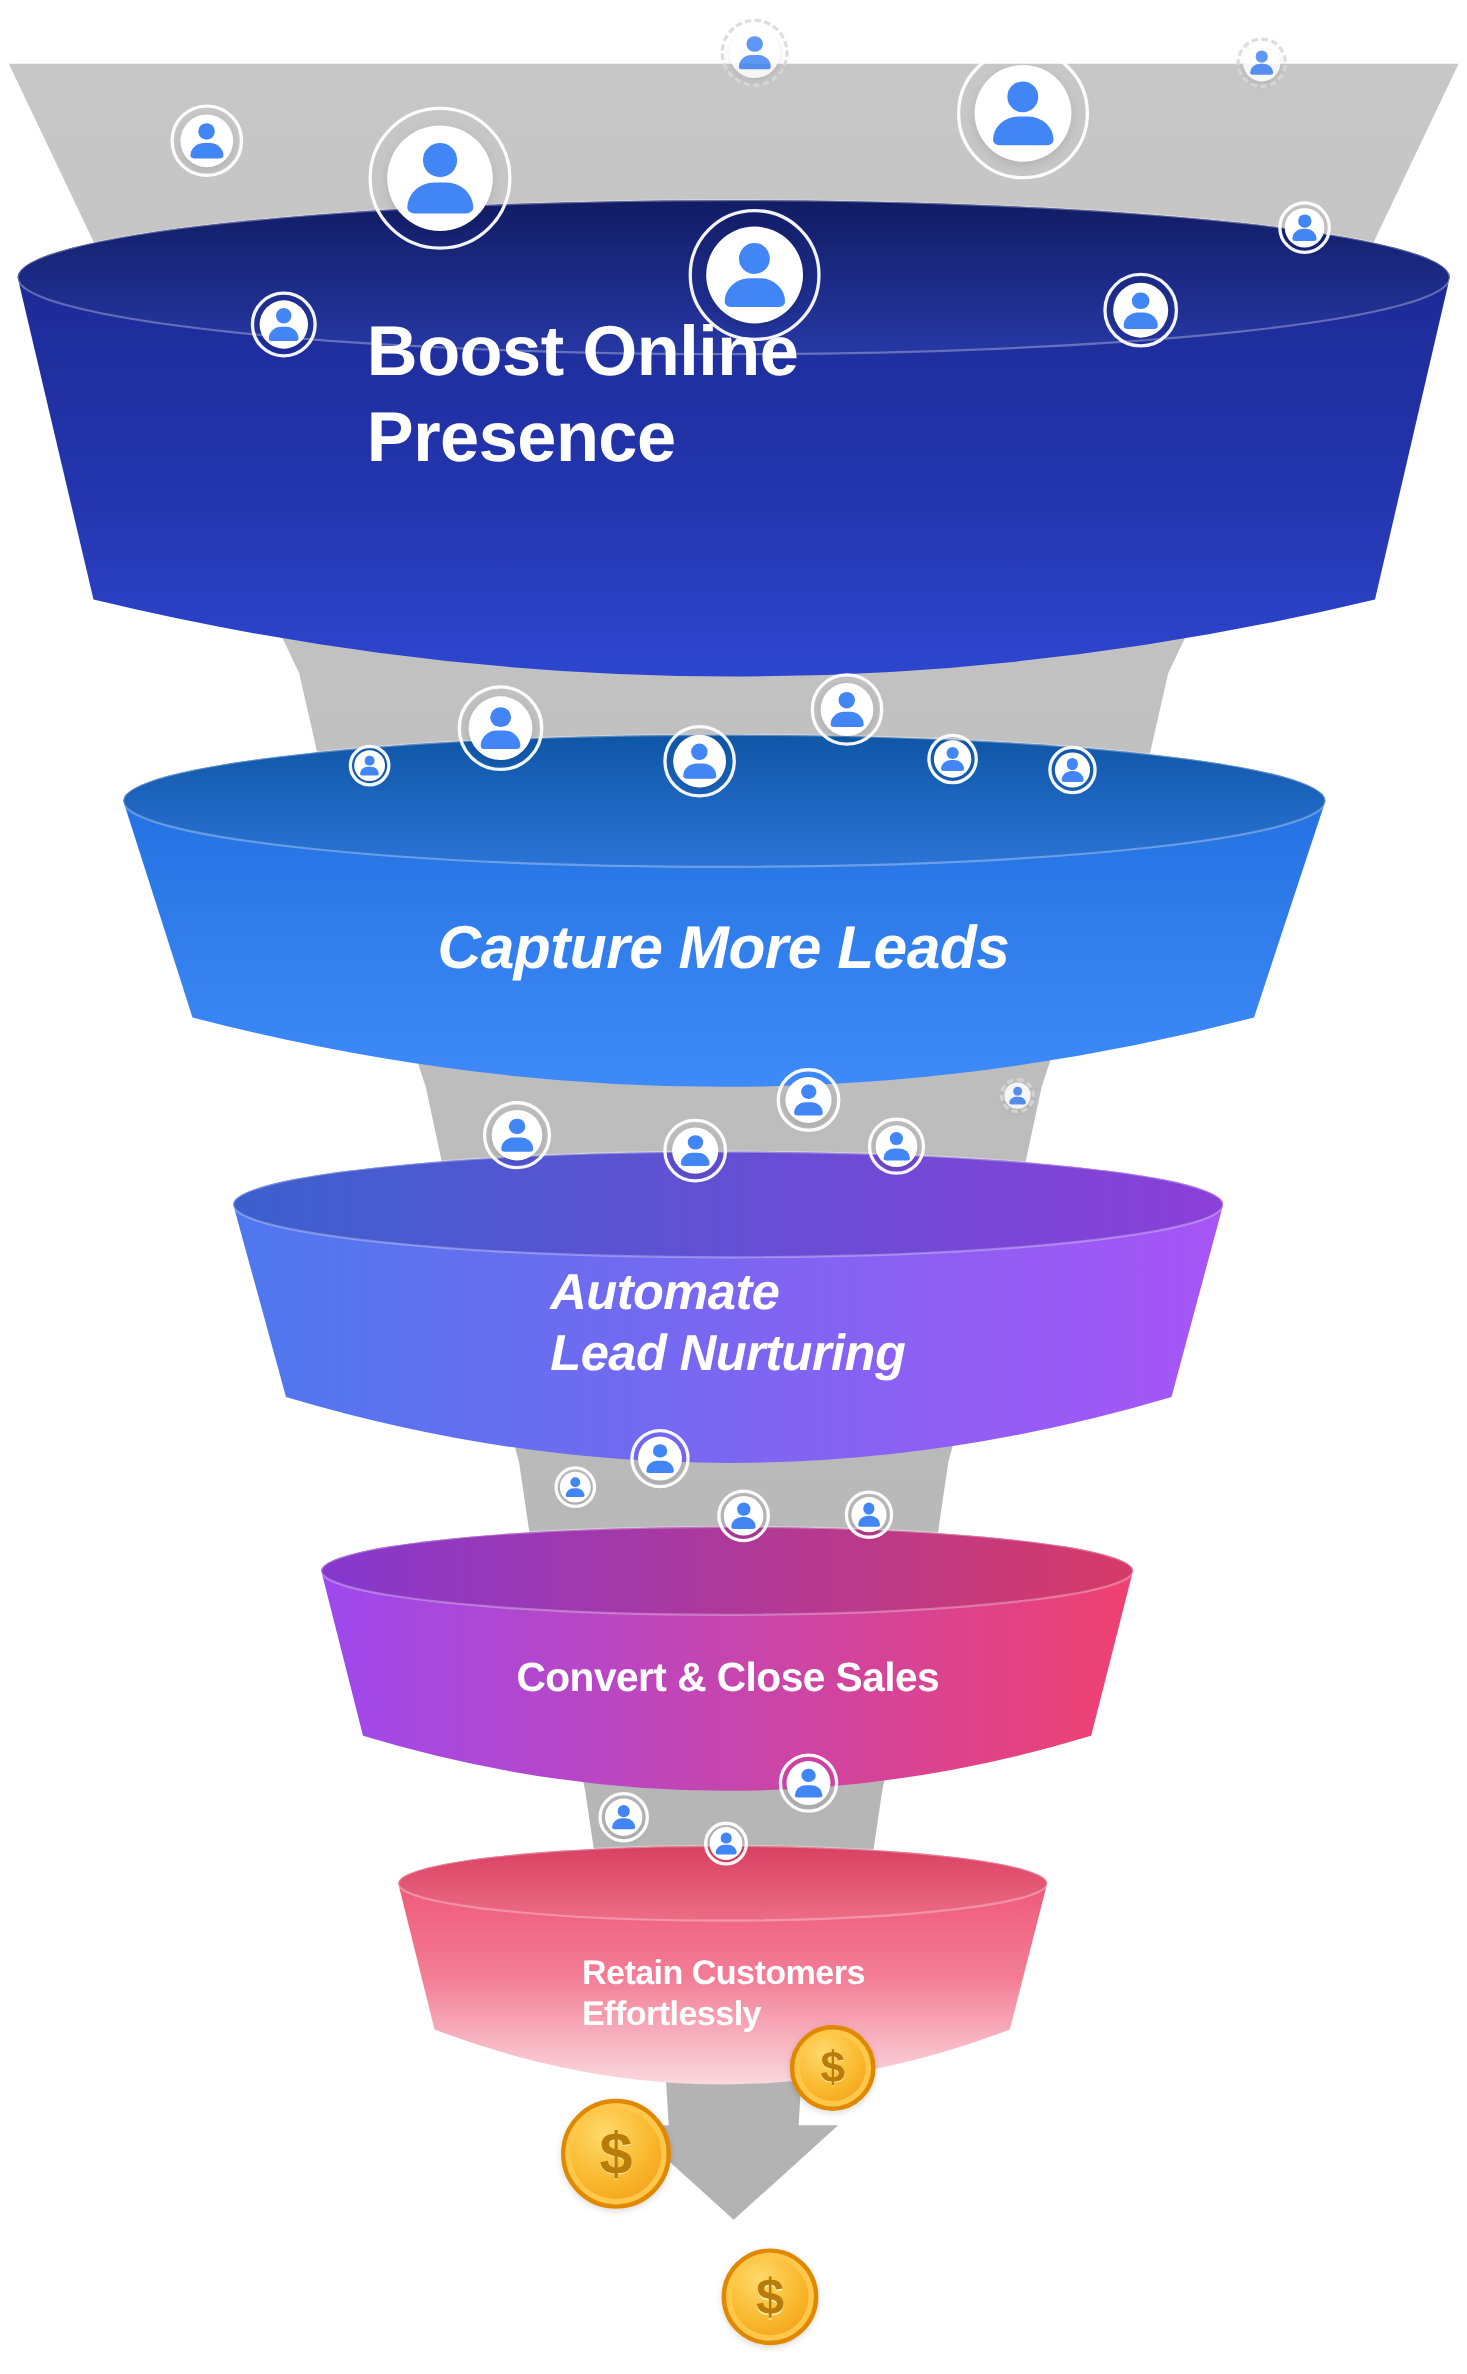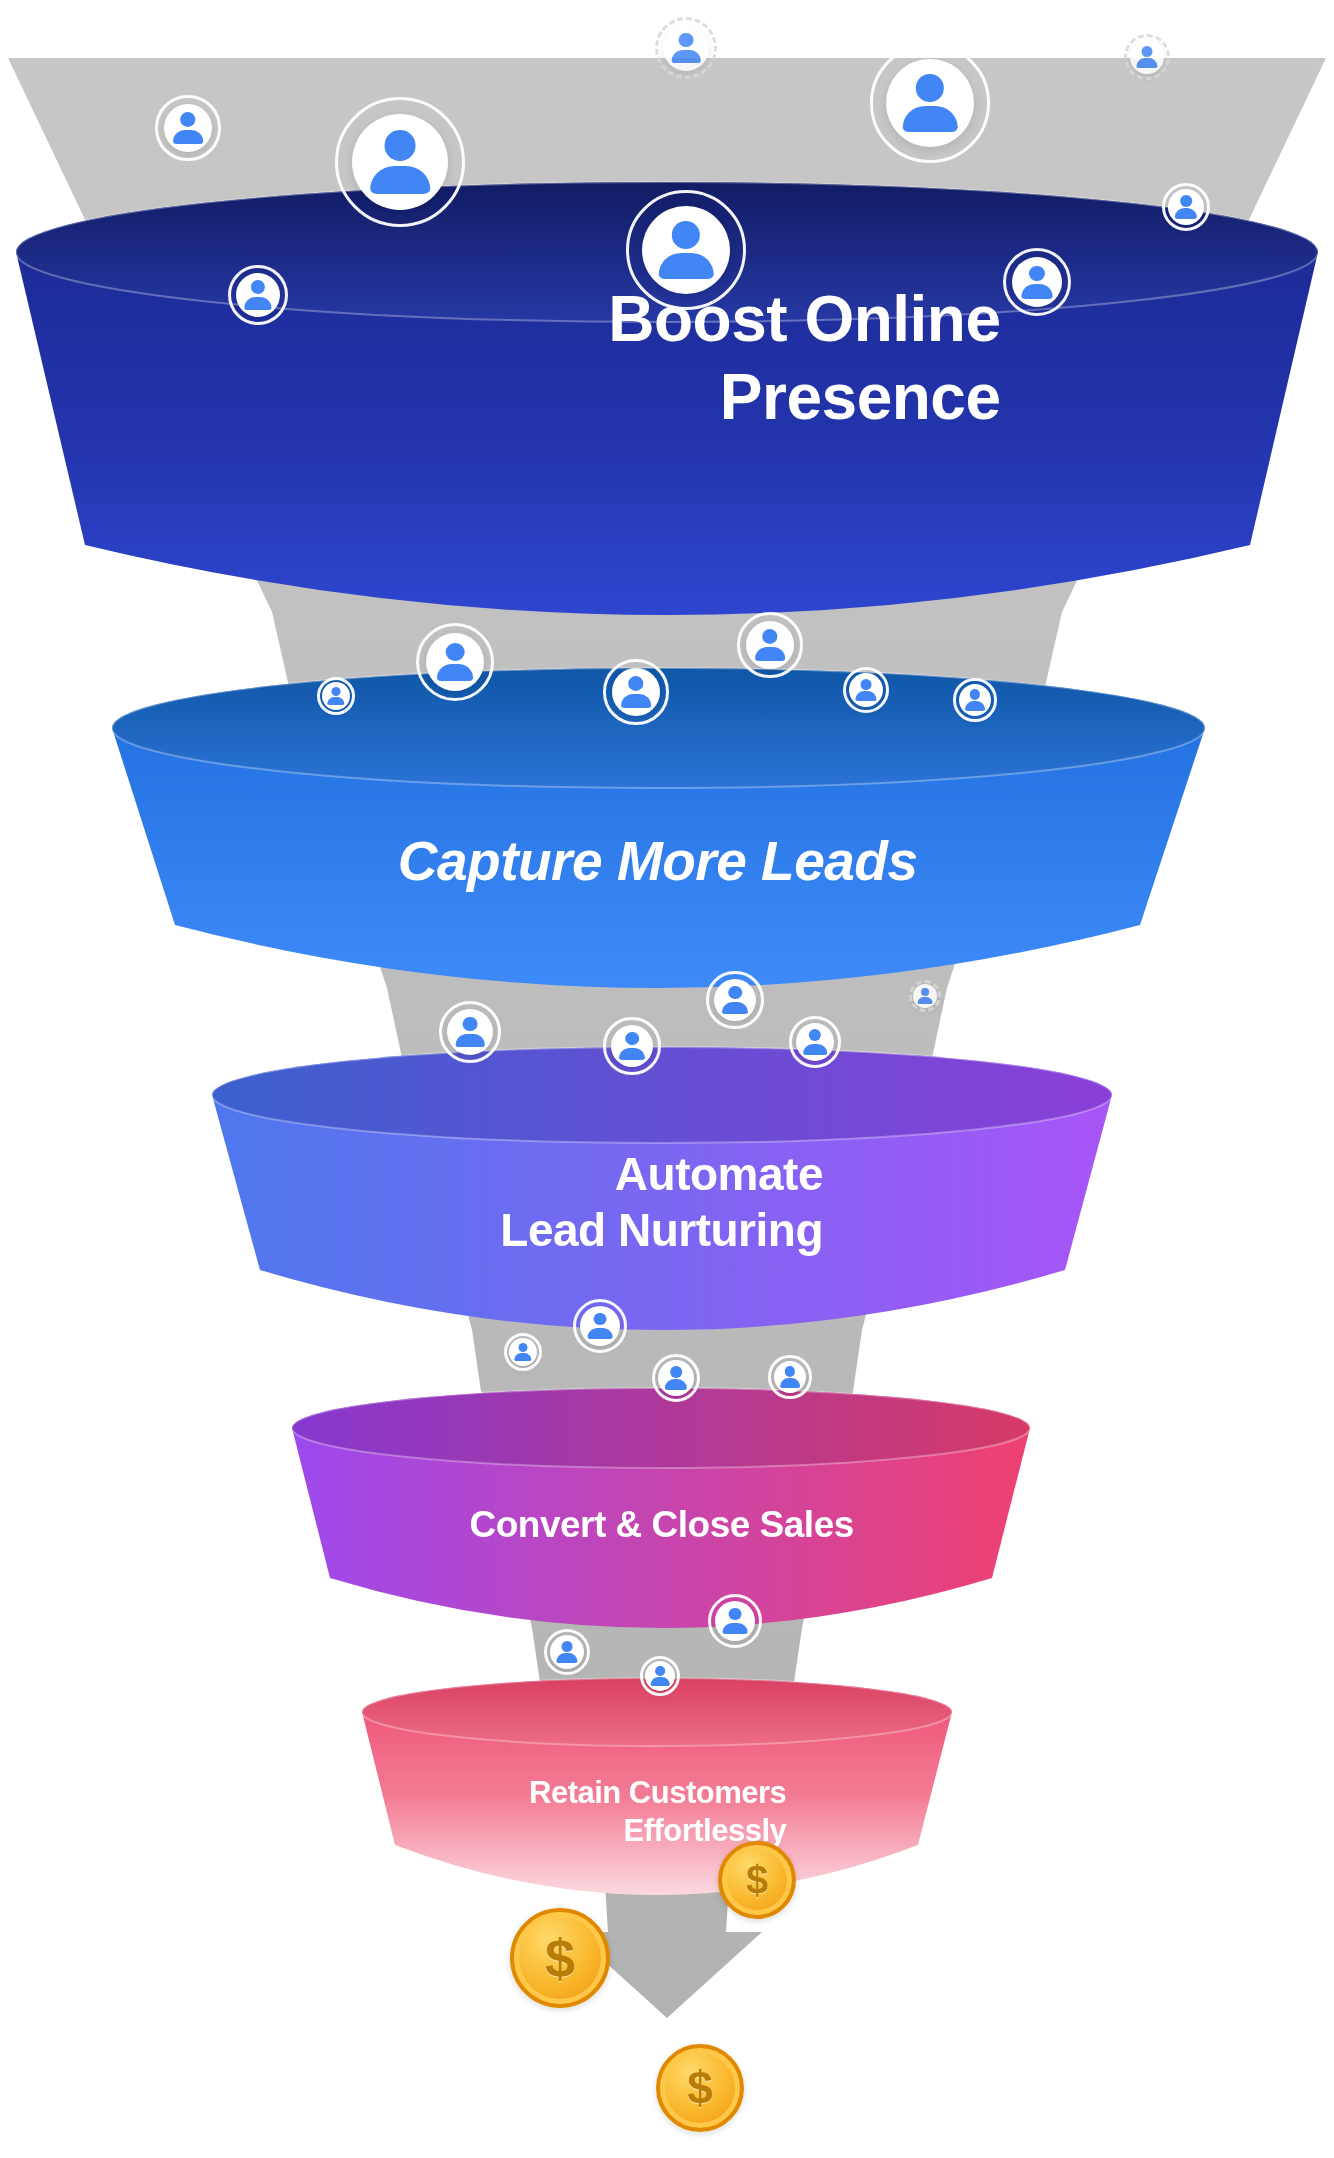--- a/index.html
+++ b/index.html
@@ -5,26 +5,26 @@
   html,body{margin:0;padding:0;background:#ffffff;}
   .canvas{
     position:relative;width:1334px;height:2158px;overflow:hidden;
     background:#ffffff;font-family:"Liberation Sans",sans-serif;
     --ublue:#4285f4;
   }
   svg.art{position:absolute;left:0;top:0;}
 
   .stage-label{
     position:absolute;transform:translate(-50%,-50%);
-    color:#ffffff;font-weight:bold;text-align:right;
+    color:#ffffff;font-weight:bold;text-align:left;
     white-space:pre-line;letter-spacing:-0.5px;line-height:1.22;
   }
   .l1{left:50%;top:358px;font-size:64px;}
   .l2{left:49.3%;top:862px;font-size:55px;font-style:italic;}
-  .l3{left:49.6%;top:1202px;font-size:46px;}
+  .l3{left:49.6%;top:1202px;font-size:46px;font-style:italic;}
   .l4{left:49.6%;top:1525px;font-size:37px;}
   .l5{left:49.3%;top:1812px;font-size:31px;}
 
   .user-badge{
     position:absolute;transform:translate(-50%,-50%);
     background:#ffffff;border-radius:50%;
     display:flex;align-items:center;justify-content:center;
     box-shadow:0 3px 8px rgba(0,0,0,.10);
   }
   .user-badge::after{

